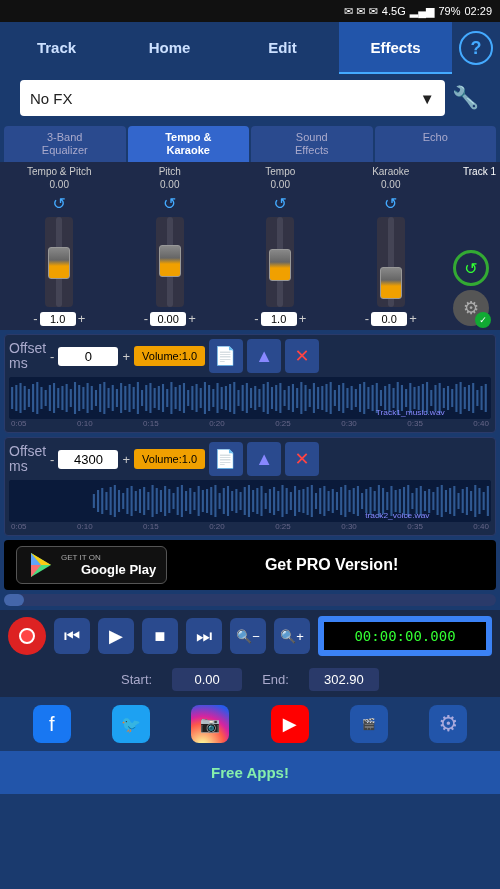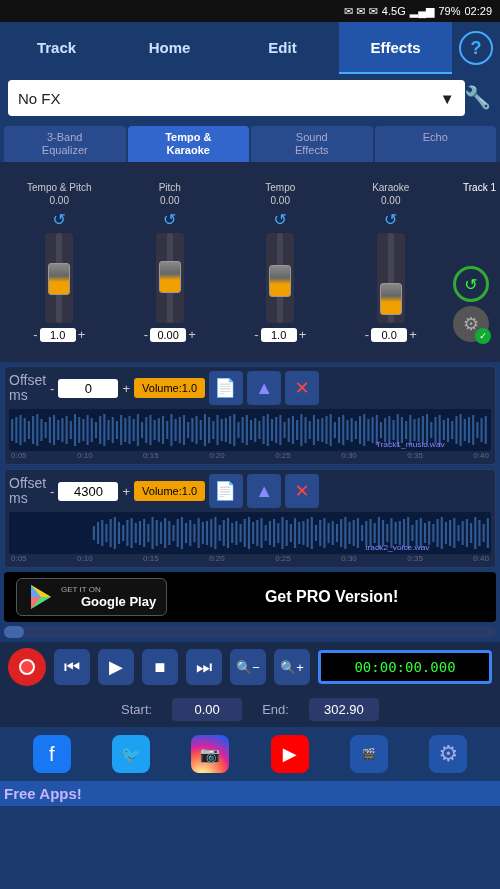--- a/index.html
+++ b/index.html
@@ -64,22 +64,22 @@
       justify-content: center;
       font-size: 18px;
       font-weight: bold;
     }
 
     
     .fx-selector-row {
       background: #1a3a6e;
       display: flex;
       align-items: center;
-      padding: 6px 8px;
-      gap: 0;
+      padding: 6px 20px;
+      gap: 8px;
     }
     .fx-dropdown {
       flex: 1;
       background: #fff;
       border-radius: 4px;
       height: 36px;
       display: flex;
       align-items: center;
       justify-content: space-between;
       padding: 0 10px;
@@ -112,21 +112,21 @@
     }
     .effect-tab.active {
       background: #3366cc;
       color: #fff;
       font-weight: bold;
     }
 
     
     .mixer-area {
       background: #1e2a4a;
-      padding: 20px 4px;
+      padding: 4px 4px;
     }
     .mixer-headers {
       display: flex;
       align-items: center;
       font-size: 10px;
       color: #ccc;
       margin-bottom: 2px;
     }
     .mixer-col {
       flex: 1;
@@ -421,21 +421,21 @@
       font-size: 18px;
       color: #fff;
     }
     .time-display {
       background: #000;
       color: #3f3;
       font-family: monospace;
       font-size: 14px;
       padding: 6px 10px;
       border-radius: 4px;
-      border: 3px solid #3b82f6;
+      border: 6px solid #3b82f6;
       flex: 1;
       text-align: center;
     }
 
     
     .start-end-row {
       display: flex;
       align-items: center;
       justify-content: center;
       gap: 20px;
@@ -477,22 +477,23 @@
     .fb { background: #1877f2; color: #fff; }
     .tw { background: #1da1f2; color: #fff; }
     .ig { background: radial-gradient(circle at 30% 107%, #fdf497 0%, #fdf497 5%, #fd5949 45%,#d6249f 60%,#285AEB 90%); color: #fff; }
     .yt { background: #ff0000; color: #fff; }
     .filmator { background: #2255aa; color: #fff; font-size: 13px; font-weight: bold; }
     .settings-icon { background: #2255aa; color: #aad; font-size: 22px; }
 
     
     .free-apps-bar {
       background: #2255aa;
-      padding: 4px;
-      color: #c4b5fd;
+      text-align: center;
+      padding: 13px;
+      color: #86efac;
       font-size: 15px;
       font-weight: bold;
     }
 
     
     .waveform-svg {
       width: 100%;
       height: 100%;
     }
   </style>

